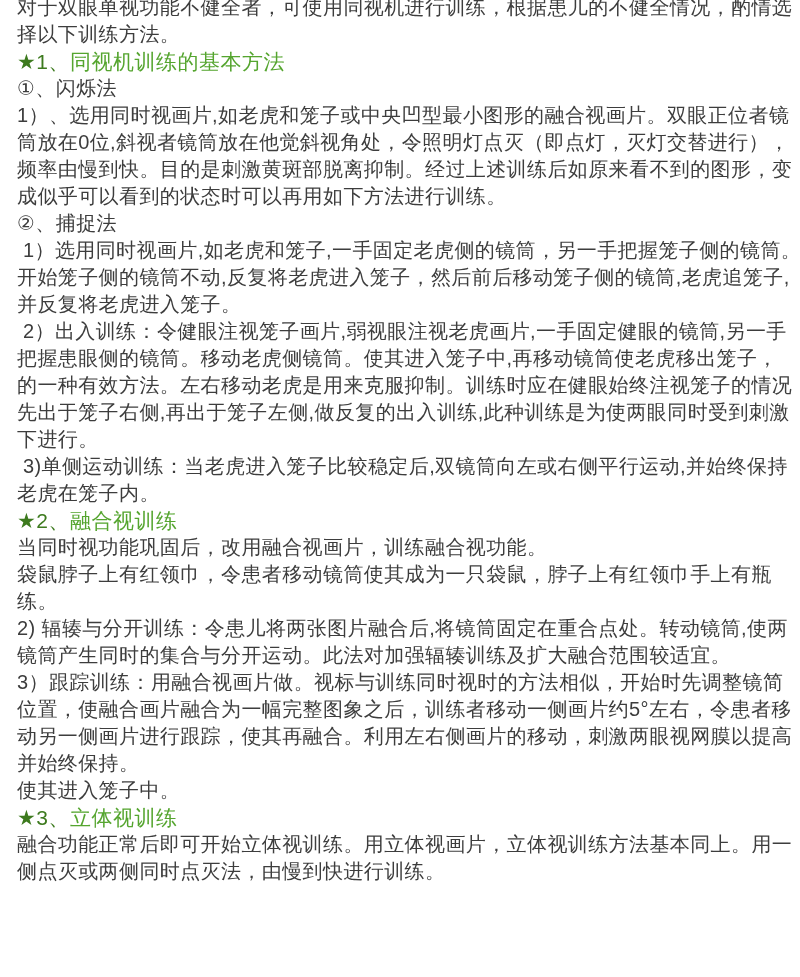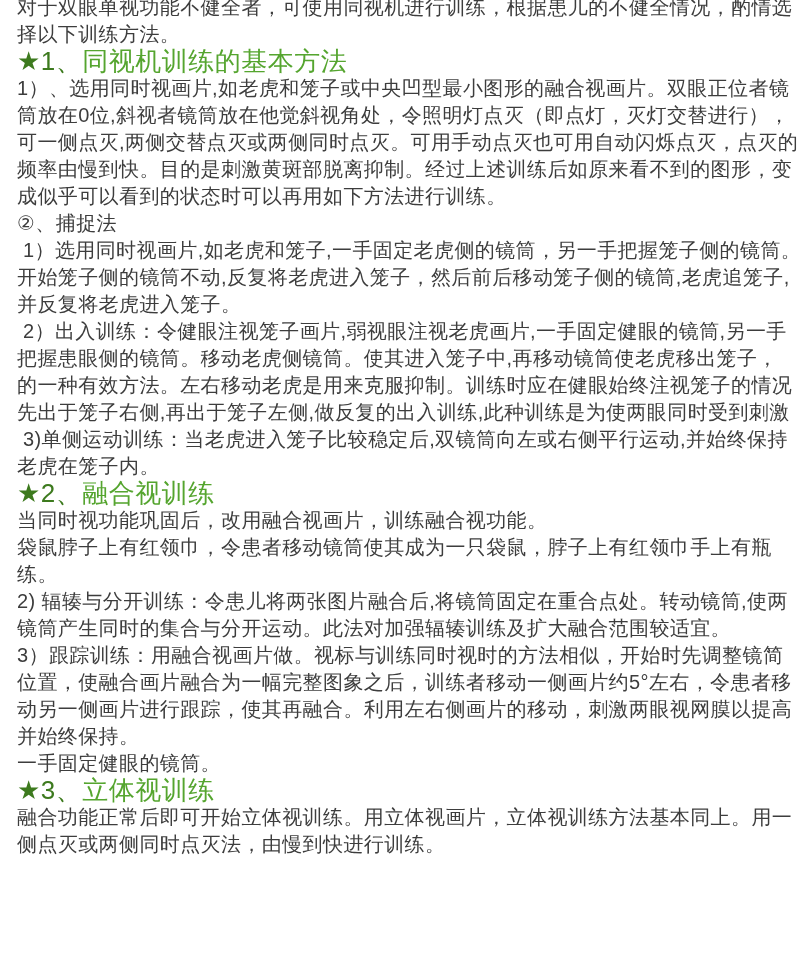--- a/index.html
+++ b/index.html
@@ -25,60 +25,61 @@
     line-height: 27px;
     white-space: pre;
     overflow: visible;
   }
   .line.body {
     font-size: 20px;
     letter-spacing: 0.4px;
     color: var(--body-color, #3d3d3d);
   }
   .line.heading {
-    font-size: 26px;
+    font-size: 21px;
     letter-spacing: 0.5px;
     font-weight: 500;
   }
   .line.heading .hprefix {
     color: var(--hprefix-color, #3d7a1e);
   }
   .line.heading .htitle {
     color: var(--htitle-color, #55a52f);
   }
 </style>
 </head>
 <body style="background: rgb(255, 255, 255);">
 
 <div class="doc">
     <div class="line body">对于双眼单视功能不健全者，可使用同视机进行训练，根据患儿的不健全情况，酌情选</div>
     <div class="line body">择以下训练方法。</div>
     <div class="line heading"><span class="hprefix">★1、</span><span class="htitle">同视机训练的基本方法</span></div>
+    <div class="line body">①、闪烁法</div>
     <div class="line body">1）、选用同时视画片,如老虎和笼子或中央凹型最小图形的融合视画片。双眼正位者镜</div>
     <div class="line body">筒放在0位,斜视者镜筒放在他觉斜视角处，令照明灯点灭（即点灯，灭灯交替进行），</div>
-    <div class="line body">可一侧点灭,两侧交替点灭或两侧同时点灭。可用手动点灭也可用自动闪烁点灭，点灭的</div>
     <div class="line body">频率由慢到快。目的是刺激黄斑部脱离抑制。经过上述训练后如原来看不到的图形，变</div>
     <div class="line body">成似乎可以看到的状态时可以再用如下方法进行训练。</div>
     <div class="line body">②、捕捉法</div>
     <div class="line body"> 1）选用同时视画片,如老虎和笼子,一手固定老虎侧的镜筒，另一手把握笼子侧的镜筒。</div>
     <div class="line body">开始笼子侧的镜筒不动,反复将老虎进入笼子，然后前后移动笼子侧的镜筒,老虎追笼子,</div>
     <div class="line body">并反复将老虎进入笼子。</div>
     <div class="line body"> 2）出入训练：令健眼注视笼子画片,弱视眼注视老虎画片,一手固定健眼的镜筒,另一手</div>
     <div class="line body">把握患眼侧的镜筒。移动老虎侧镜筒。使其进入笼子中,再移动镜筒使老虎移出笼子，</div>
     <div class="line body">的一种有效方法。左右移动老虎是用来克服抑制。训练时应在健眼始终注视笼子的情况</div>
     <div class="line body">先出于笼子右侧,再出于笼子左侧,做反复的出入训练,此种训练是为使两眼同时受到刺激</div>
+    <div class="line body">下进行。</div>
     <div class="line body"> 3)单侧运动训练：当老虎进入笼子比较稳定后,双镜筒向左或右侧平行运动,并始终保持</div>
     <div class="line body">老虎在笼子内。</div>
     <div class="line heading"><span class="hprefix">★2、</span><span class="htitle">融合视训练</span></div>
     <div class="line body">当同时视功能巩固后，改用融合视画片，训练融合视功能。</div>
     <div class="line body">袋鼠脖子上有红领巾，令患者移动镜筒使其成为一只袋鼠，脖子上有红领巾手上有瓶</div>
     <div class="line body">练。</div>
     <div class="line body">2) 辐辏与分开训练：令患儿将两张图片融合后,将镜筒固定在重合点处。转动镜筒,使两</div>
     <div class="line body">镜筒产生同时的集合与分开运动。此法对加强辐辏训练及扩大融合范围较适宜。</div>
     <div class="line body">3）跟踪训练：用融合视画片做。视标与训练同时视时的方法相似，开始时先调整镜简</div>
     <div class="line body">位置，使融合画片融合为一幅完整图象之后，训练者移动一侧画片约5°左右，令患者移</div>
     <div class="line body">动另一侧画片进行跟踪，使其再融合。利用左右侧画片的移动，刺激两眼视网膜以提高</div>
     <div class="line body">并始终保持。</div>
-    <div class="line body">一手固定健眼的镜筒。</div>
+    <div class="line body">使其进入笼子中。</div>
     <div class="line heading"><span class="hprefix">★3、</span><span class="htitle">立体视训练</span></div>
     <div class="line body">融合功能正常后即可开始立体视训练。用立体视画片，立体视训练方法基本同上。用一</div>
     <div class="line body">侧点灭或两侧同时点灭法，由慢到快进行训练。</div>
   </div>
 
 </body></html>

